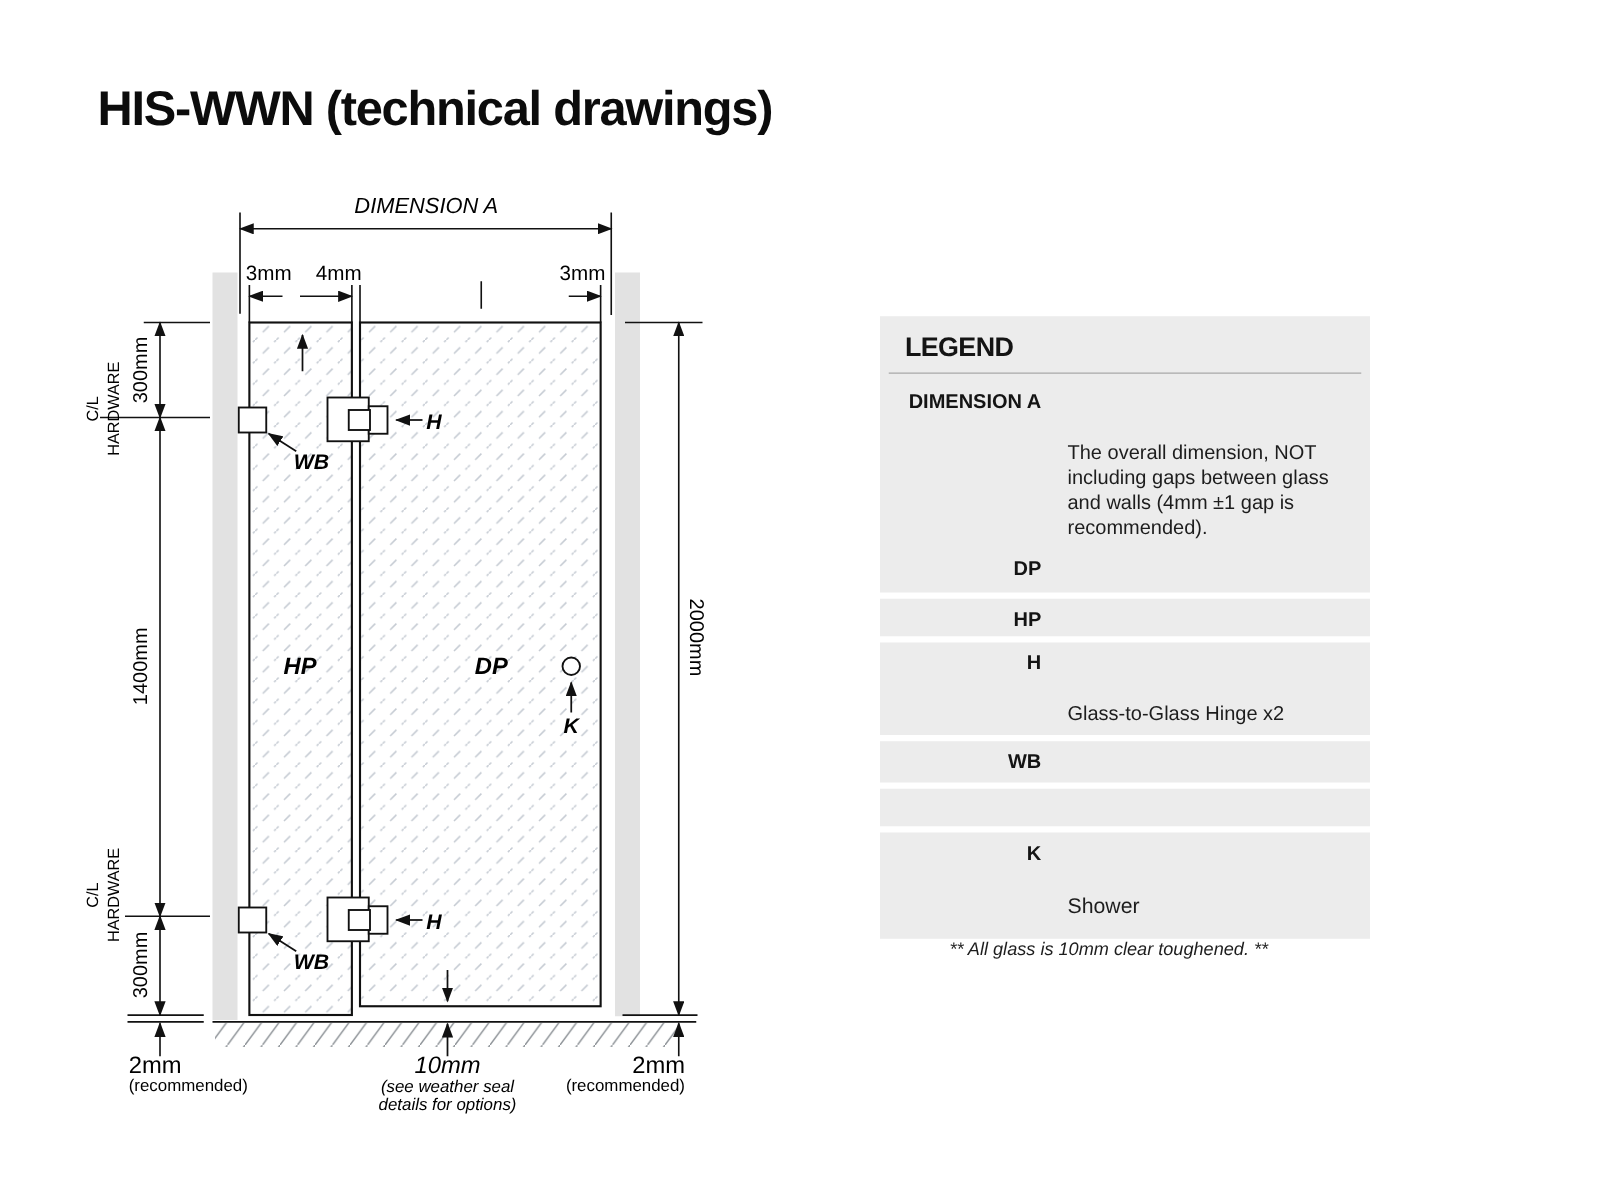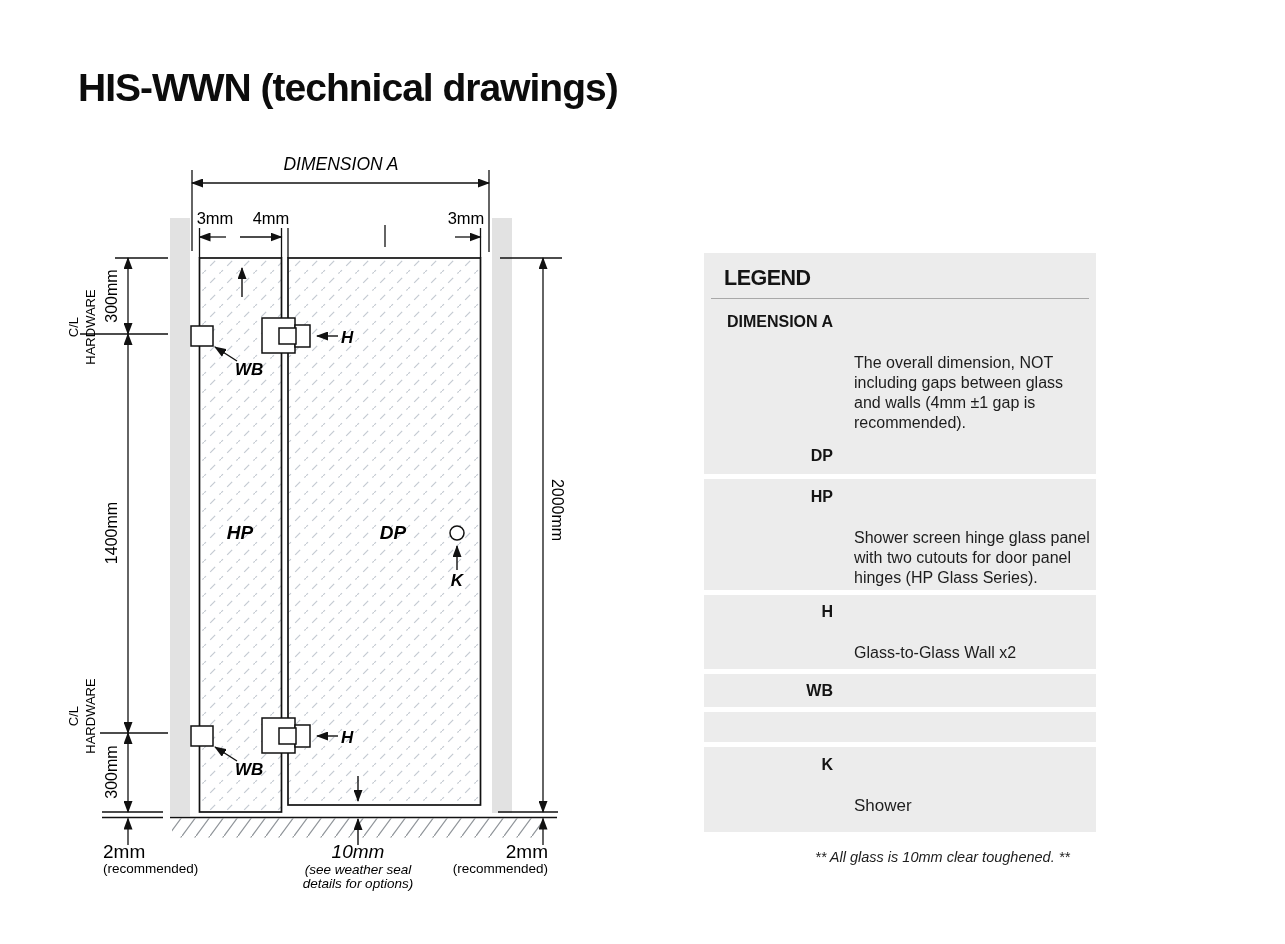--- a/index.html
+++ b/index.html
@@ -29,21 +29,21 @@
   .row-dim{padding:13px 0 3px 0;}
   .row-dp{padding:10px 0 8px 0;}
   .row-hp{padding:8px 0 2px 0;}
   .row-h{padding:7px 0 6px 0;}
   .row-wb{padding:7px 0 6px 0;}
   .row-wb .lg-desc{white-space:pre;}
   .row-empty{height:30px;}
   .row-k{padding:8px 0 16px 0;}
   .row-k .lg-desc{font-size:17px;}
   .lg-footnote{
-    margin-top:17px;text-align:right;padding-right:26px;
+    margin-top:1px;text-align:center;padding-right:26px;
     font-style:italic;font-size:14.5px;color:#1d1d1d;background:transparent;
   }
 </style>
 </head>
 <body>
 
 <div class="page">
 
   <h1 class="page-title">HIS-WWN (technical drawings)</h1>
 
@@ -185,28 +185,25 @@
 recommended).</div>
       </div>
     </div>
 
     <div class="lg-sec lg-row row-dp">
       <div class="lg-term">DP</div>
     </div>
 
     <div class="lg-sec lg-row row-hp">
       <div class="lg-term">HP</div>
-      <div class="lg-desc">Shower screen hinge glass panel
-with two cutouts for door panel
-hinges (HP Glass Series).</div>
     </div>
 
     <div class="lg-sec lg-row row-h">
       <div class="lg-term">H</div>
-      <div class="lg-desc">Glass-to-Glass Wall x2</div>
+      <div class="lg-desc">Glass-to-Glass Hinge x2</div>
     </div>
 
     <div class="lg-sec lg-row row-wb">
       <div class="lg-term">WB</div>
     </div>
 
     <div class="lg-sec lg-row row-empty">
       <div class="lg-term"></div>
       <div class="lg-desc"></div>
     </div>

